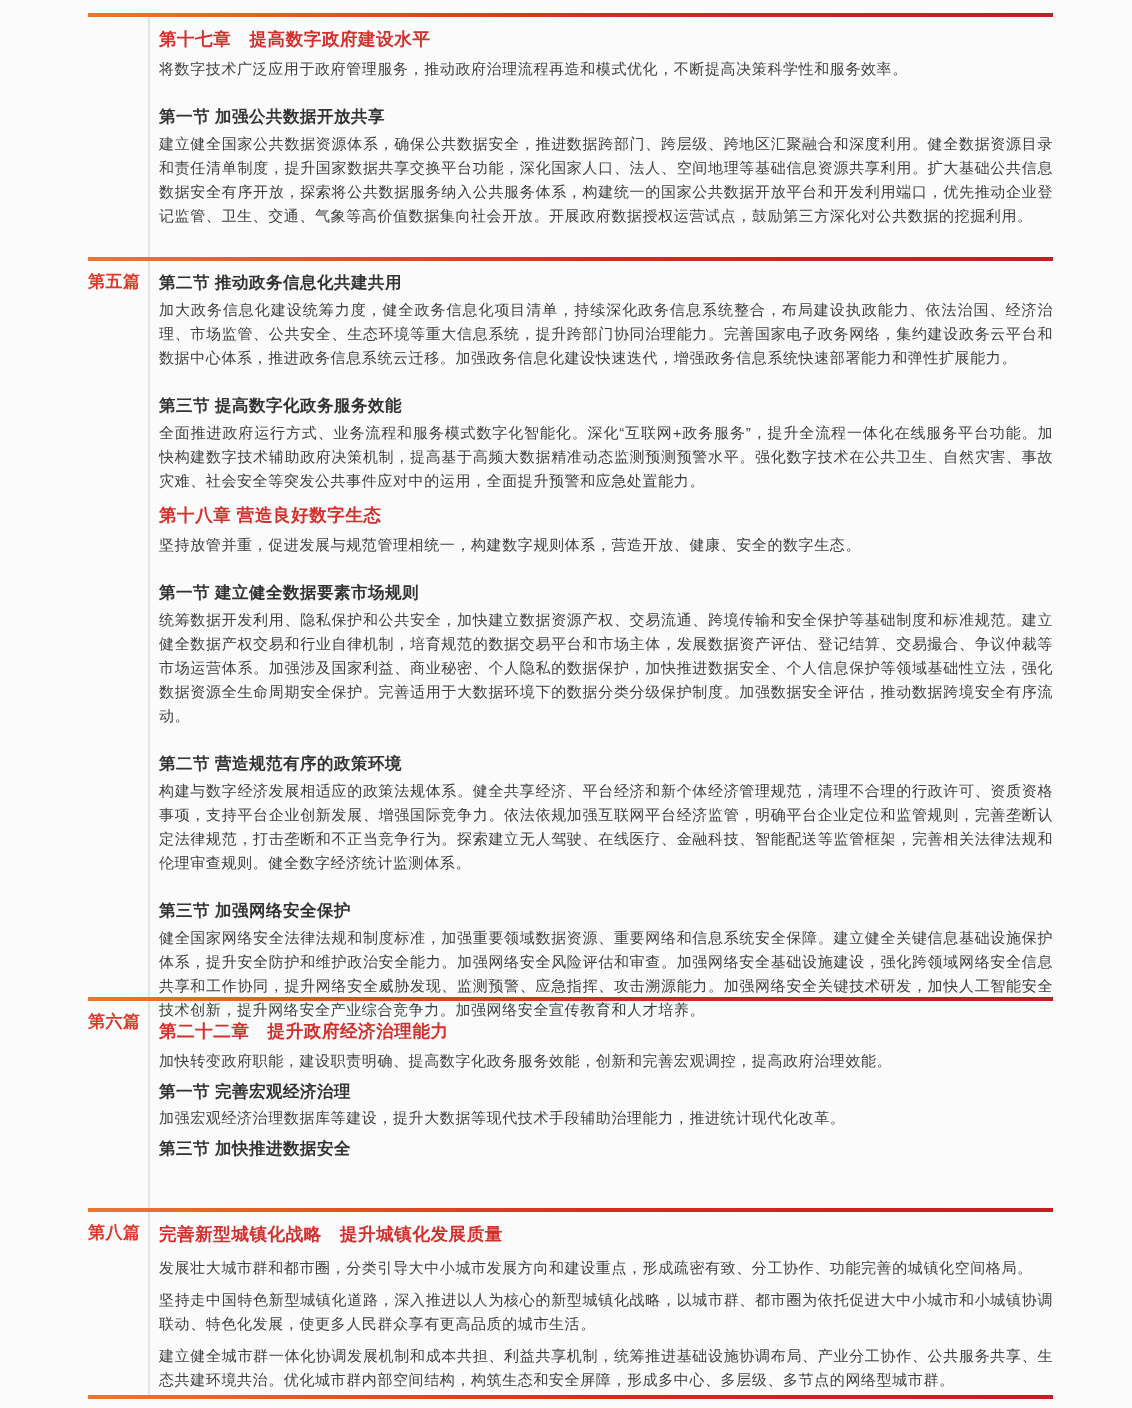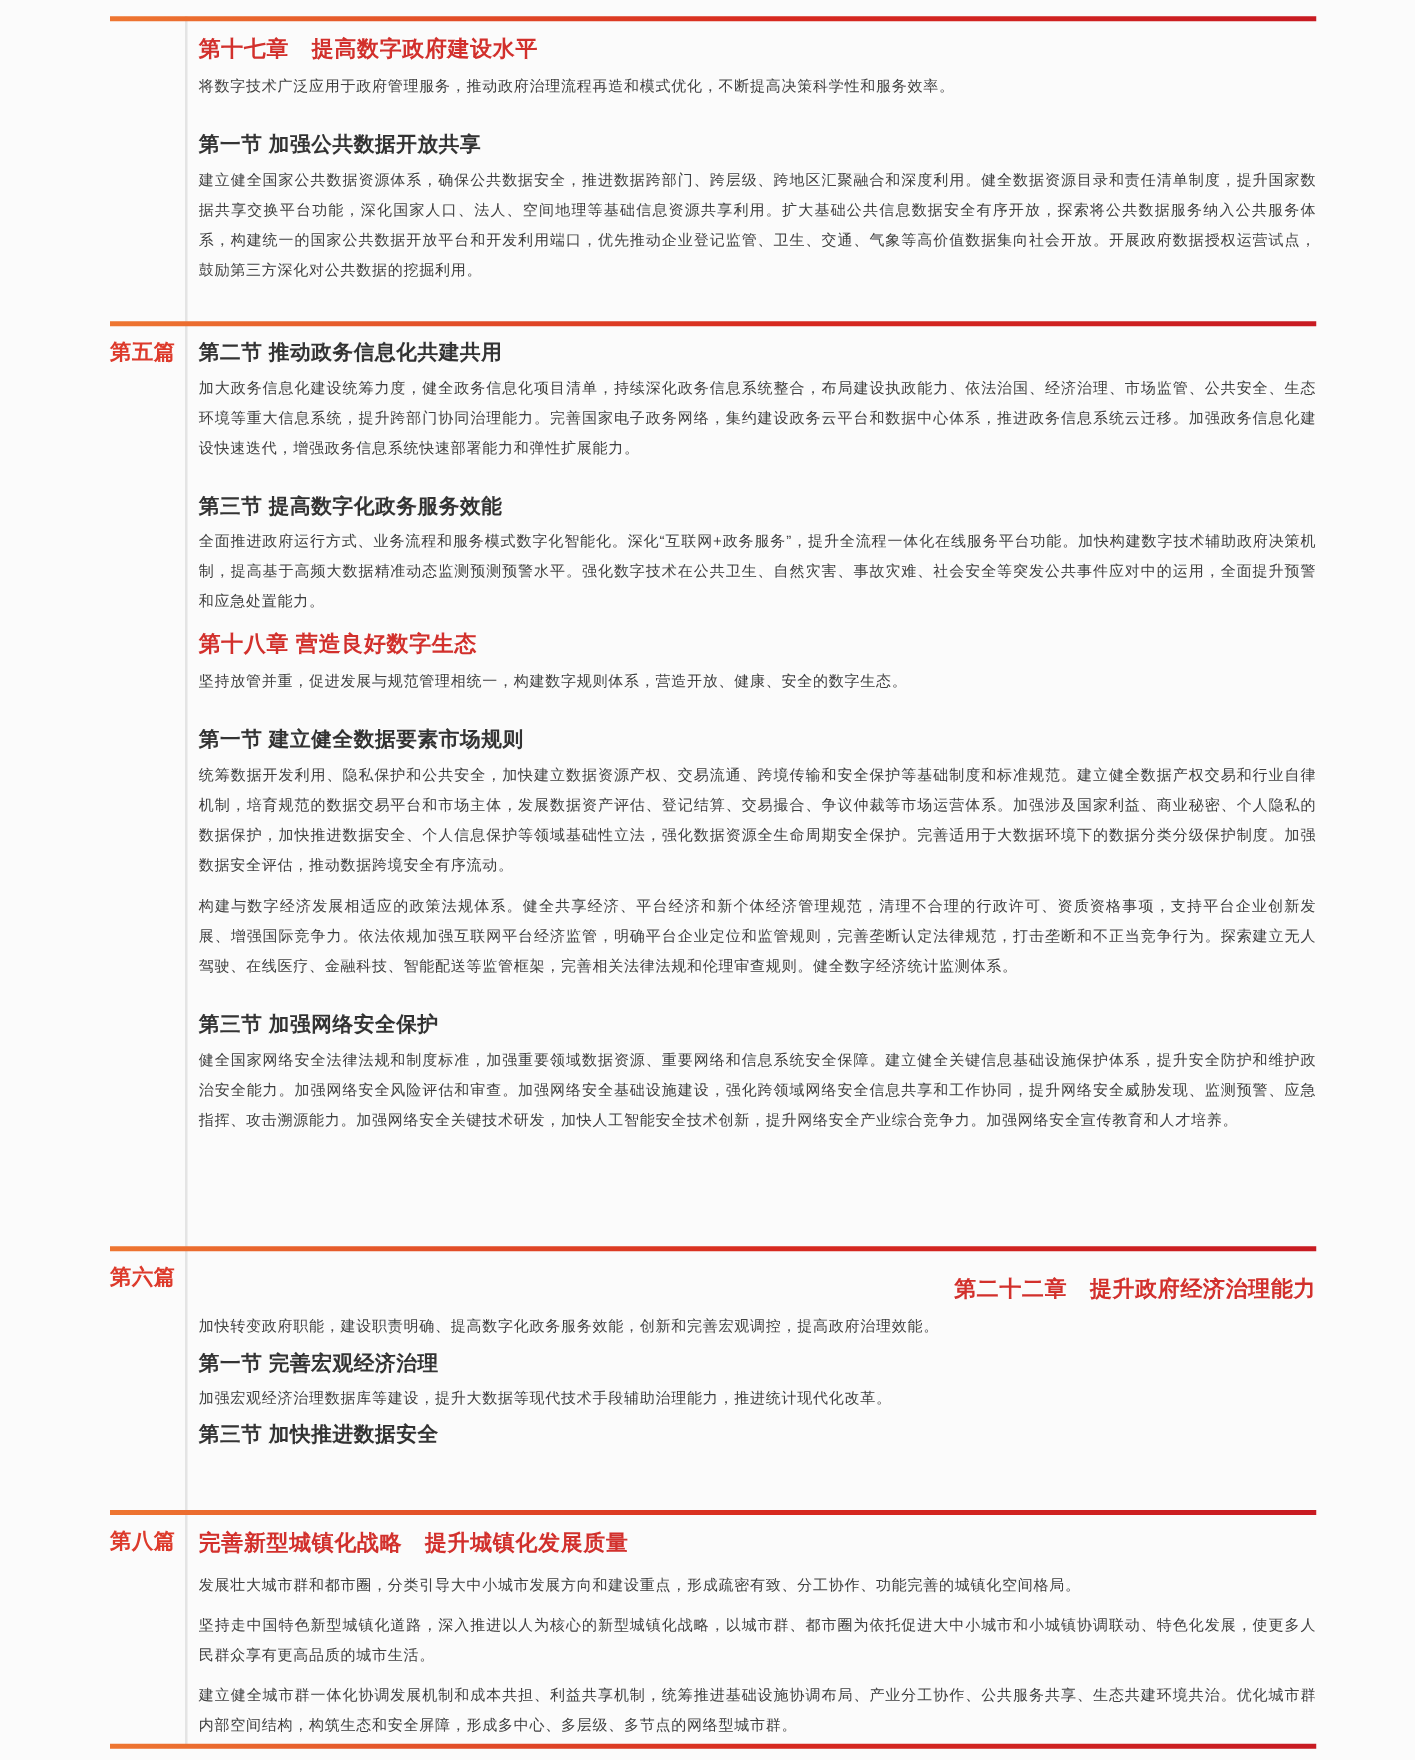--- a/index.html
+++ b/index.html
@@ -90,29 +90,29 @@
   }
   .subsec{
     font-size:16.5px;
     line-height:22px;
     font-weight:700;
     color:#333333;
     letter-spacing:0.5px;
     margin:24px 0 5px;
   }
   .para{
-    font-size:12px;
+    font-size:15px;
     line-height:24px;
     color:var(--body-text);
     letter-spacing:0.6px;
     text-align:justify;
     margin:0 0 9px;
   }
   
-  .compact .chapter{margin:8px 0 6px;text-align:right;}
+  .compact .chapter{margin:8px 0 6px;}
   .compact .subsec{margin:7px 0 4px;}
   .compact .para{margin-bottom:5px;}
   
   #sec-4 .chapter{margin-bottom:10px;}
   #sec-4 .para{margin-bottom:8px;}
 </style>
 </head>
 <body>
 
 <div class="page">
@@ -137,20 +137,21 @@
     <div class="label-col">第五篇</div>
     <div class="content">
       <h3 class="subsec">第二节 推动政务信息化共建共用</h3>
       <p class="para">加大政务信息化建设统筹力度，健全政务信息化项目清单，持续深化政务信息系统整合，布局建设执政能力、依法治国、经济治理、市场监管、公共安全、生态环境等重大信息系统，提升跨部门协同治理能力。完善国家电子政务网络，集约建设政务云平台和数据中心体系，推进政务信息系统云迁移。加强政务信息化建设快速迭代，增强政务信息系统快速部署能力和弹性扩展能力。</p>
       <h3 class="subsec">第三节 提高数字化政务服务效能</h3>
       <p class="para">全面推进政府运行方式、业务流程和服务模式数字化智能化。深化“互联网+政务服务”，提升全流程一体化在线服务平台功能。加快构建数字技术辅助政府决策机制，提高基于高频大数据精准动态监测预测预警水平。强化数字技术在公共卫生、自然灾害、事故灾难、社会安全等突发公共事件应对中的运用，全面提升预警和应急处置能力。</p>
       <h2 class="chapter">第十八章 营造良好数字生态</h2>
       <p class="para">坚持放管并重，促进发展与规范管理相统一，构建数字规则体系，营造开放、健康、安全的数字生态。</p>
       <h3 class="subsec">第一节 建立健全数据要素市场规则</h3>
       <p class="para">统筹数据开发利用、隐私保护和公共安全，加快建立数据资源产权、交易流通、跨境传输和安全保护等基础制度和标准规范。建立健全数据产权交易和行业自律机制，培育规范的数据交易平台和市场主体，发展数据资产评估、登记结算、交易撮合、争议仲裁等市场运营体系。加强涉及国家利益、商业秘密、个人隐私的数据保护，加快推进数据安全、个人信息保护等领域基础性立法，强化数据资源全生命周期安全保护。完善适用于大数据环境下的数据分类分级保护制度。加强数据安全评估，推动数据跨境安全有序流动。</p>
+      <h3 class="subsec">第二节 营造规范有序的政策环境</h3>
       <p class="para">构建与数字经济发展相适应的政策法规体系。健全共享经济、平台经济和新个体经济管理规范，清理不合理的行政许可、资质资格事项，支持平台企业创新发展、增强国际竞争力。依法依规加强互联网平台经济监管，明确平台企业定位和监管规则，完善垄断认定法律规范，打击垄断和不正当竞争行为。探索建立无人驾驶、在线医疗、金融科技、智能配送等监管框架，完善相关法律法规和伦理审查规则。健全数字经济统计监测体系。</p>
       <h3 class="subsec">第三节 加强网络安全保护</h3>
       <p class="para">健全国家网络安全法律法规和制度标准，加强重要领域数据资源、重要网络和信息系统安全保障。建立健全关键信息基础设施保护体系，提升安全防护和维护政治安全能力。加强网络安全风险评估和审查。加强网络安全基础设施建设，强化跨领域网络安全信息共享和工作协同，提升网络安全威胁发现、监测预警、应急指挥、攻击溯源能力。加强网络安全关键技术研发，加快人工智能安全技术创新，提升网络安全产业综合竞争力。加强网络安全宣传教育和人才培养。</p>
     </div>
   </section>
 
   <div class="rule" id="rule-3"></div>
 
   <section class="sec compact" id="sec-3">
     <div class="label-col">第六篇</div>

